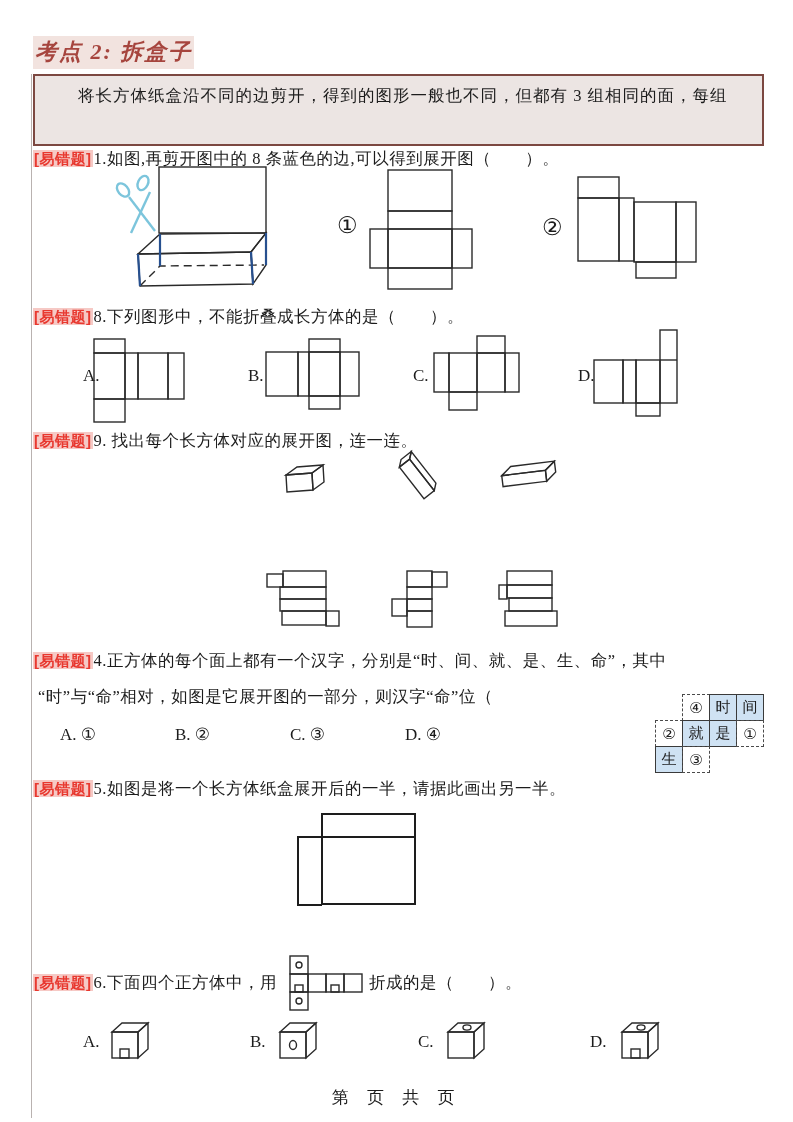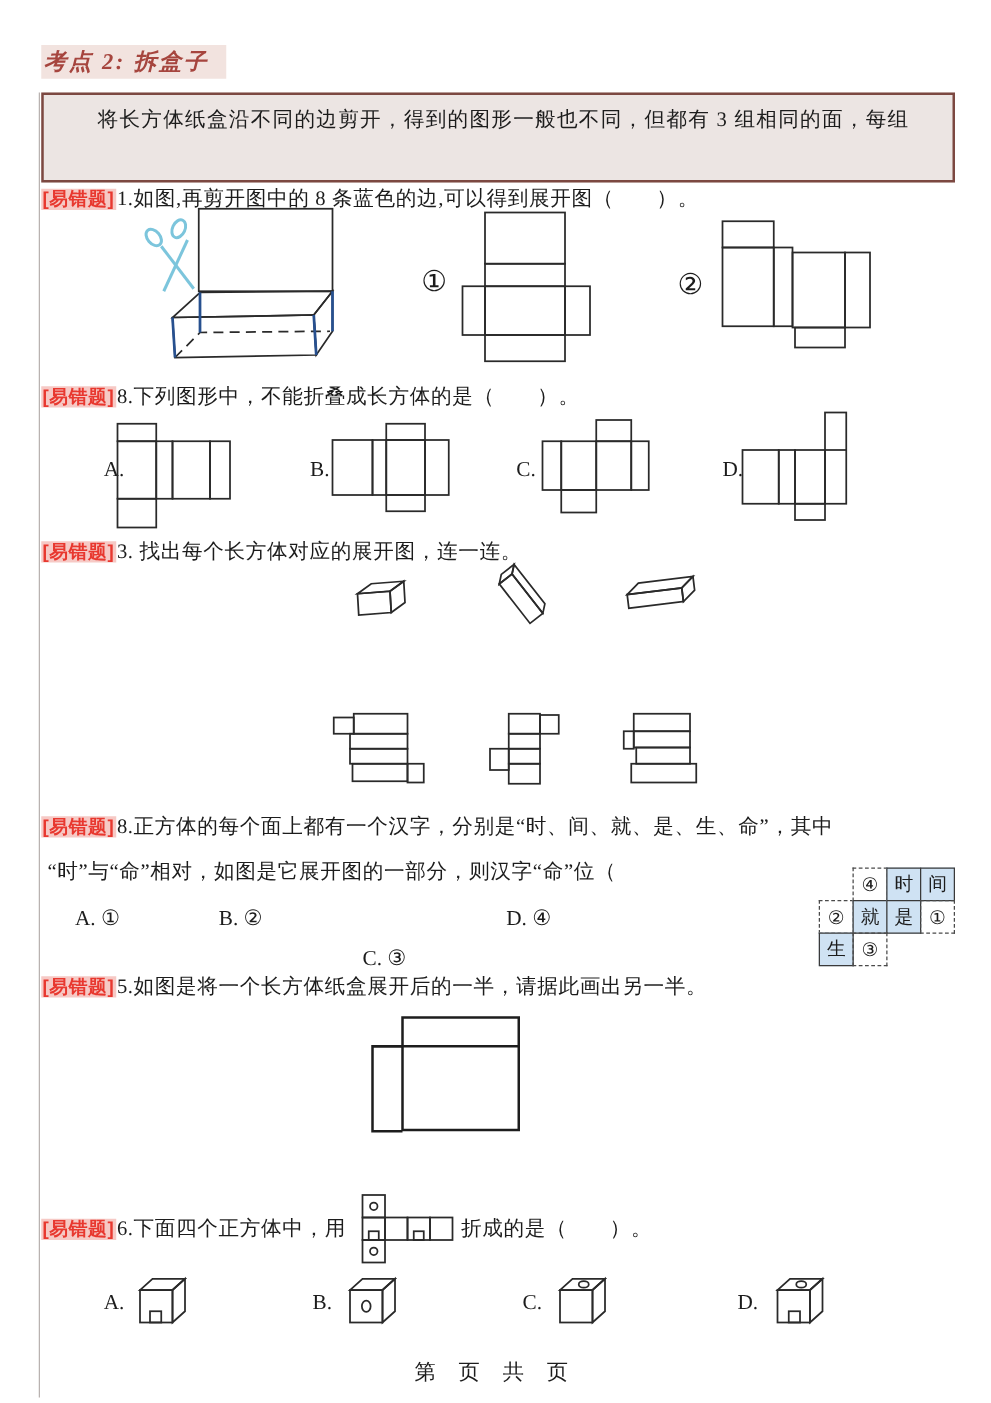--- a/index.html
+++ b/index.html
@@ -5,22 +5,22 @@
   * { margin:0; padding:0; box-sizing:border-box; }
   html,body { background:#fff; }
   body {
     width:793px; height:1122px; position:relative; overflow:hidden;
     font-family:"Liberation Serif","DejaVu Serif",serif; color:#1c1c1c;
   }
   .left-rule { position:absolute; left:31px; top:74px; width:1px; height:1044px; background:#b9b2b0; }
 
   .title {
     position:absolute; left:33px; top:36px; display:inline-block;
-    font-size:18px; font-weight:bold; font-style:italic;
-    color:var(--title_red); background:var(--title_bg); padding:1px 14px 2px 2px;
+    font-size:22px; font-weight:bold; font-style:italic;
+    color:var(--title_red); background:var(--title_bg); padding:1px 2px 2px 2px;
     letter-spacing:2px;
   }
   .intro-box {
     position:absolute; left:33px; top:74px; width:731px; height:72px;
     background:var(--box_bg); border:2px solid var(--box_border);
     padding:5px 10px 0 10px; font-size:16.5px; line-height:1.85; letter-spacing:1px;
   }
   .intro-line1 { text-indent:2em; }
 
   .qline { position:absolute; left:33px; font-size:16.5px; white-space:nowrap; letter-spacing:0.5px; }
@@ -168,21 +168,21 @@
     <rect x="31" y="32" width="13" height="43"></rect>
     <rect x="44" y="32" width="24" height="43"></rect>
     <rect x="68" y="2" width="17" height="73"></rect>
     <line x1="68" y1="32" x2="85" y2="32"></line>
     <rect x="44" y="75" width="24" height="13"></rect>
   </g>
     </svg>
 </div>
 
 <div class="qline" style="top:430px">
-  <span class="badge">[易错题]</span><span>3. 找出每个长方体对应的展开图，连一连。</span>
+  <span class="badge">[易错题]</span><span>9. 找出每个长方体对应的展开图，连一连。</span>
 </div>
 
 <div class="fig" style="left:283px;top:460px">
   <svg width="48" height="38" viewBox="0 0 48 38">
       <g class="ink">
     <polygon points="3,15 29,13 40,5 14,7"></polygon>
     <polygon points="3,15 29,13 30,30 4,32"></polygon>
     <polygon points="29,13 40,5 41,22 30,30"></polygon>
   </g>
     </svg>
@@ -236,28 +236,28 @@
     <rect x="11" y="3" width="45" height="14"></rect>
     <rect x="3" y="17" width="8" height="14"></rect>
     <rect x="11" y="17" width="45" height="13"></rect>
     <rect x="13" y="30" width="43" height="13"></rect>
     <rect x="9" y="43" width="52" height="15"></rect>
   </g>
     </svg>
 </div>
 
 <div class="qline" style="top:650px">
-  <span class="badge">[易错题]</span><span>8.正方体的每个面上都有一个汉字，分别是“时、间、就、是、生、命”，其中</span>
+  <span class="badge">[易错题]</span><span>4.正方体的每个面上都有一个汉字，分别是“时、间、就、是、生、命”，其中</span>
 </div>
 <div class="qline" style="top:686px;left:38px">
   <span>“时”与“命”相对，如图是它展开图的一部分，则汉字“命”位（</span>
 </div>
 <div class="opt-label" style="left:60px;top:724px">A. ①</div>
 <div class="opt-label" style="left:175px;top:724px">B. ②</div>
-<div class="opt-label" style="left:290px;top:756px">C. ③</div>
+<div class="opt-label" style="left:290px;top:724px">C. ③</div>
 <div class="opt-label" style="left:405px;top:724px">D. ④</div>
 
 <div class="grid">
   <div class="cell dashed" style="left:27px;top:0">④</div>
   <div class="cell blue" style="left:54px;top:0">时</div>
   <div class="cell blue" style="left:81px;top:0">间</div>
   <div class="cell dashed" style="left:0;top:26px">②</div>
   <div class="cell blue" style="left:27px;top:26px">就</div>
   <div class="cell blue" style="left:54px;top:26px">是</div>
   <div class="cell dashed" style="left:81px;top:26px">①</div>

